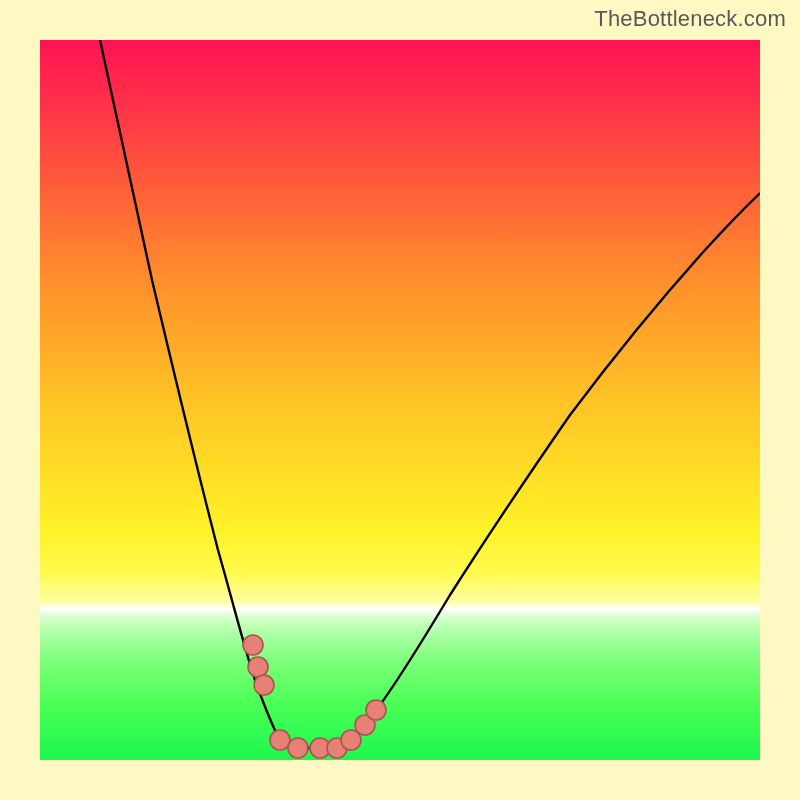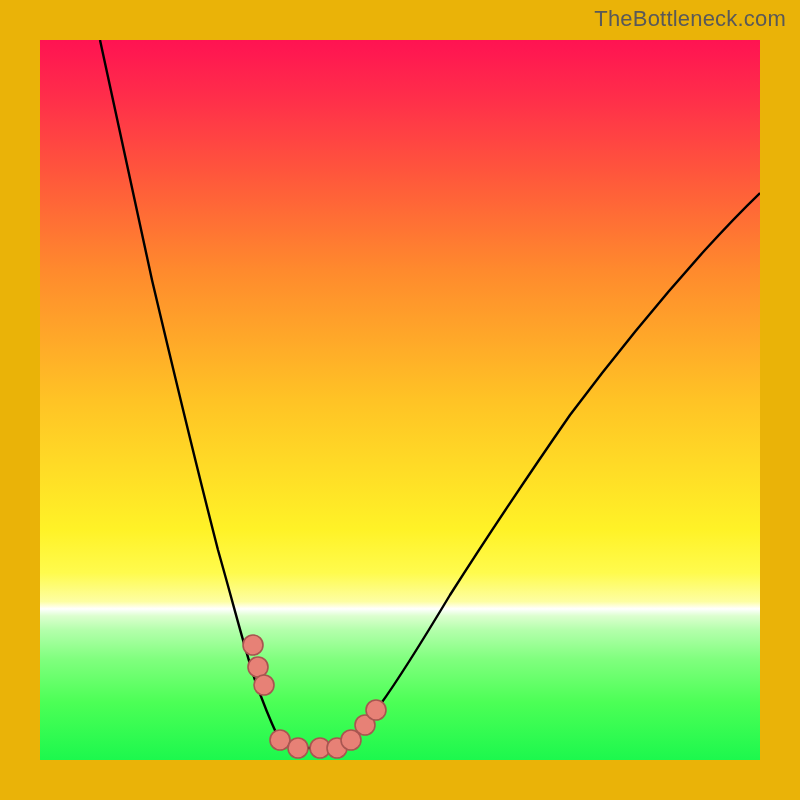--- a/index.html
+++ b/index.html
@@ -8,21 +8,21 @@
     width: 800px;
     height: 800px;
     background: #000;
     font-family: Arial, Helvetica, sans-serif;
     overflow: hidden;
   }
   .outer {
     position: relative;
     width: 800px;
     height: 800px;
-    background: #eab308;
+    background: #fef9c3;
   }
   .watermark {
     position: absolute;
     top: 6px;
     right: 14px;
     color: #595959;
     font-size: 22px;
     font-weight: 400;
     letter-spacing: 0.2px;
     z-index: 20;

